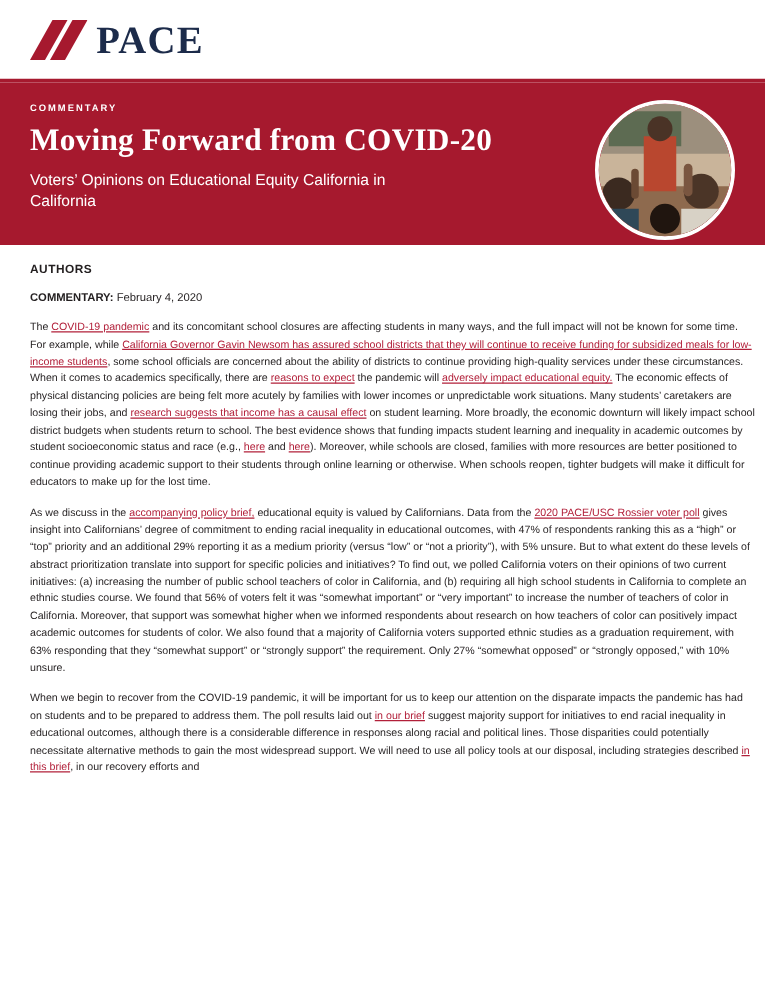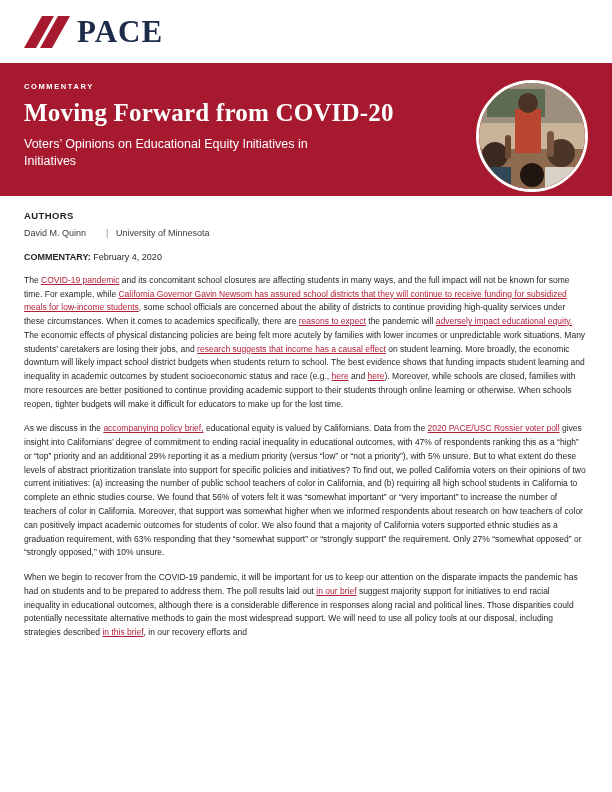--- a/index.html
+++ b/index.html
@@ -91,21 +91,21 @@
     overflow: hidden;
     border: 3px solid #ffffff;
     box-sizing: border-box;
   }
   .hero-photo svg {
     display: block;
   }
 
   
   .content {
-    padding: 14px 24px 0 24px;
+    padding: 14px 8px 0 24px;
     box-sizing: border-box;
   }
   .section-label {
     font-size: 9.5px;
     font-weight: bold;
     letter-spacing: 0.4px;
     color: #231f20;
     margin-bottom: 6px;
   }
   .author-row {
@@ -158,21 +158,21 @@
         <polygon points="0,32 18,0 30,0 12,32" fill="#a6192e"></polygon>
         <polygon points="16,32 34,0 46,0 28,32" fill="#a6192e"></polygon>
       </svg>
       <span class="logo-text">PACE</span>
     </div>
   </div>
 
   <div class="hero">
     <div class="kicker">COMMENTARY</div>
     <div class="hero-title">Moving Forward from COVID-20</div>
-    <div class="hero-sub">Voters’ Opinions on Educational Equity Initiatives in Initiatives</div>
+    <div class="hero-sub">Voters’ Opinions on Educational Equity California in California</div>
 
     <div class="hero-photo">
       <svg width="106" height="106" viewBox="0 0 106 106">
         <defs>
           <clipPath id="circ">
               <circle cx="53" cy="53" r="53"></circle>
             </clipPath>
         </defs>
         <g clip-path="url(#circ)">
           <rect x="0" y="0" width="106" height="106" fill="#c9b49a"></rect>
@@ -192,25 +192,20 @@
           <circle cx="53" cy="92" r="12" fill="#20150f"></circle>
         </g>
       </svg>
     </div>
   </div>
 
   <div class="content">
 
     <div class="section-label">AUTHORS</div>
 
-    <div class="author-row">
-      <div class="author-name">David M. Quinn</div>
-      <div class="author-sep">|</div>
-      <div class="author-aff">University of Minnesota</div>
-    </div>
 
     <div class="published">
       <span class="lbl">COMMENTARY:</span>
       <span>February 4, 2020</span>
     </div>
 
     <div id="paras">
         <p class="para"><span>The </span><a class="lnk" href="#">COVID-19 pandemic</a><span> and its concomitant school closures are affecting students in many ways, and the full impact will not be known for some time. For example, while </span><a class="lnk" href="#">California Governor Gavin Newsom has assured school districts that they will continue to receive funding for subsidized meals for low-income students</a><span>, some school officials are concerned about the ability of districts to continue providing high-quality services under these circumstances. When it comes to academics specifically, there are </span><a class="lnk" href="#">reasons to expect</a><span> the pandemic will </span><a class="lnk" href="#">adversely impact educational equity.</a><span> The economic effects of physical distancing policies are being felt more acutely by families with lower incomes or unpredictable work situations. Many students’ caretakers are losing their jobs, and </span><a class="lnk" href="#">research suggests that income has a causal effect</a><span> on student learning. More broadly, the economic downturn will likely impact school district budgets when students return to school. The best evidence shows that funding impacts student learning and inequality in academic outcomes by student socioeconomic status and race (e.g., </span><a class="lnk" href="#">here</a><span> and </span><a class="lnk" href="#">here</a><span>). Moreover, while schools are closed, families with more resources are better positioned to continue providing academic support to their students through online learning or otherwise. When schools reopen, tighter budgets will make it difficult for educators to make up for the lost time.</span></p>
         <p class="para"><span>As we discuss in the </span><a class="lnk" href="#">accompanying policy brief,</a><span> educational equity is valued by Californians. Data from the </span><a class="lnk" href="#">2020 PACE/USC Rossier voter poll</a><span> gives insight into Californians’ degree of commitment to ending racial inequality in educational outcomes, with 47% of respondents ranking this as a “high” or “top” priority and an additional 29% reporting it as a medium priority (versus “low” or “not a priority”), with 5% unsure. But to what extent do these levels of abstract prioritization translate into support for specific policies and initiatives? To find out, we polled California voters on their opinions of two current initiatives: (a) increasing the number of public school teachers of color in California, and (b) requiring all high school students in California to complete an ethnic studies course. We found that 56% of voters felt it was “somewhat important” or “very important” to increase the number of teachers of color in California. Moreover, that support was somewhat higher when we informed respondents about research on how teachers of color can positively impact academic outcomes for students of color. We also found that a majority of California voters supported ethnic studies as a graduation requirement, with 63% responding that they “somewhat support” or “strongly support” the requirement. Only 27% “somewhat opposed” or “strongly opposed,” with 10% unsure.</span></p>
         <p class="para"><span>When we begin to recover from the COVID-19 pandemic, it will be important for us to keep our attention on the disparate impacts the pandemic has had on students and to be prepared to address them. The poll results laid out </span><a class="lnk" href="#">in our brief</a><span> suggest majority support for initiatives to end racial inequality in educational outcomes, although there is a considerable difference in responses along racial and political lines. Those disparities could potentially necessitate alternative methods to gain the most widespread support. We will need to use all policy tools at our disposal, including strategies described </span><a class="lnk" href="#">in this brief</a><span>, in our recovery efforts and</span></p>

